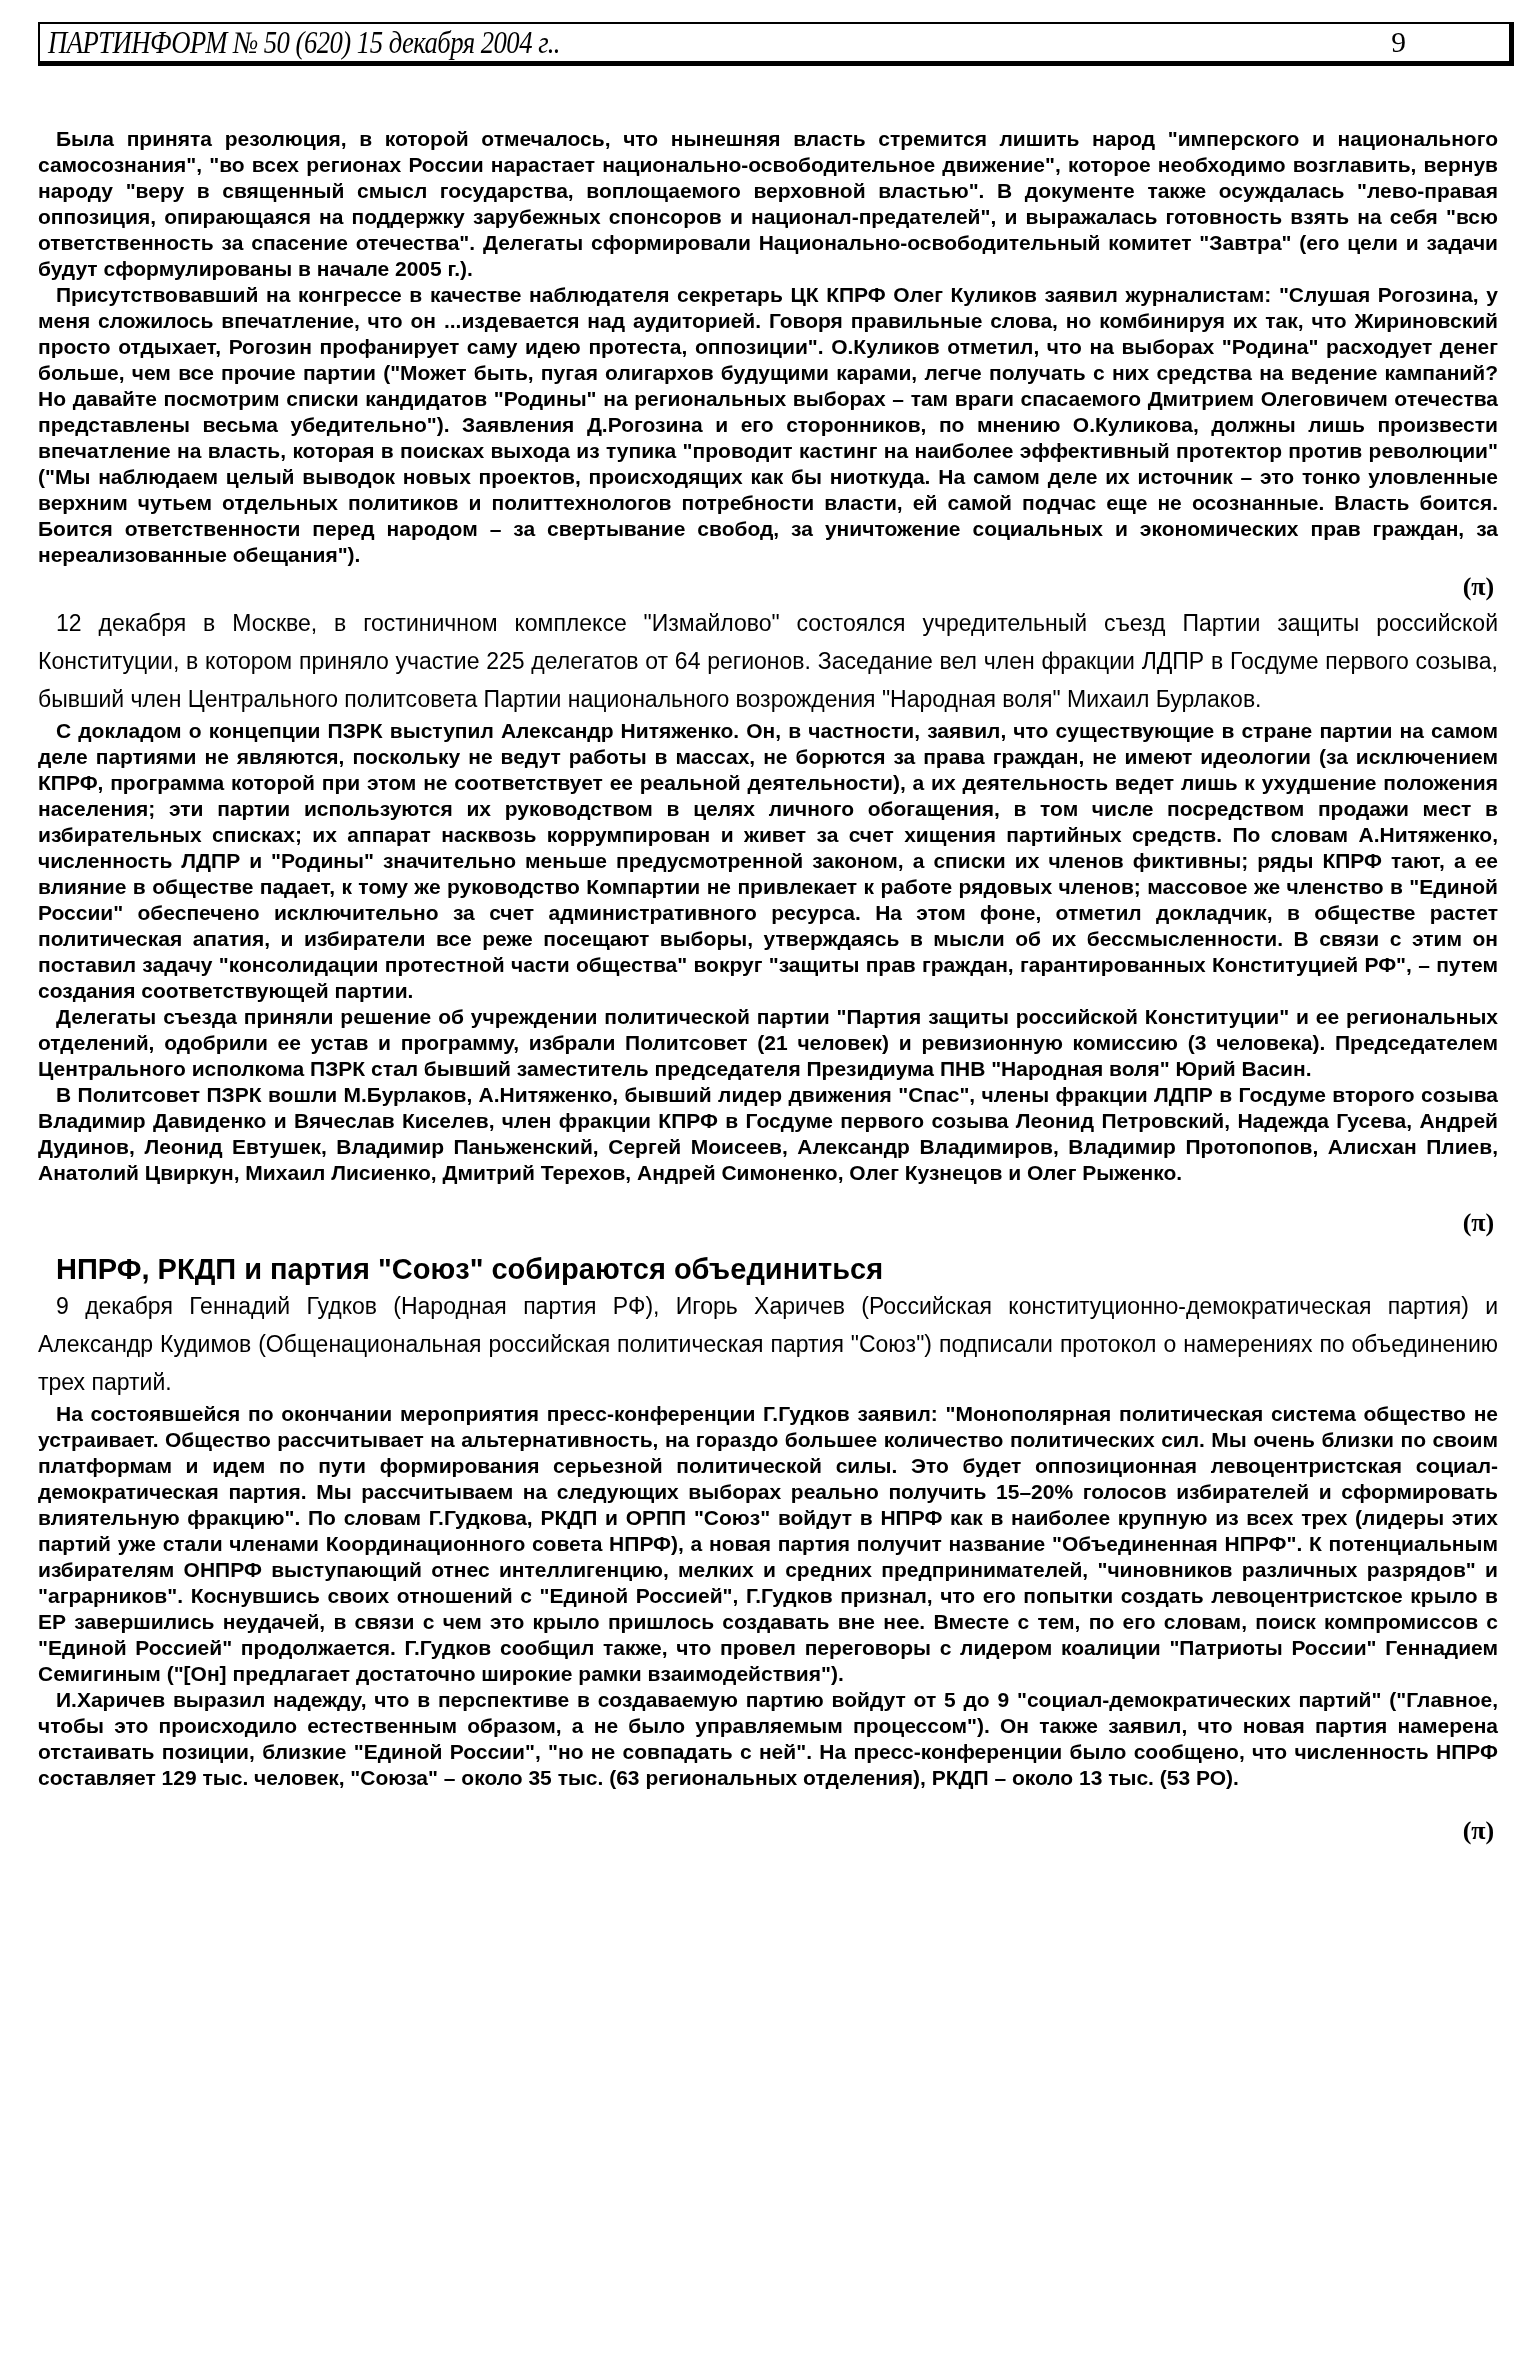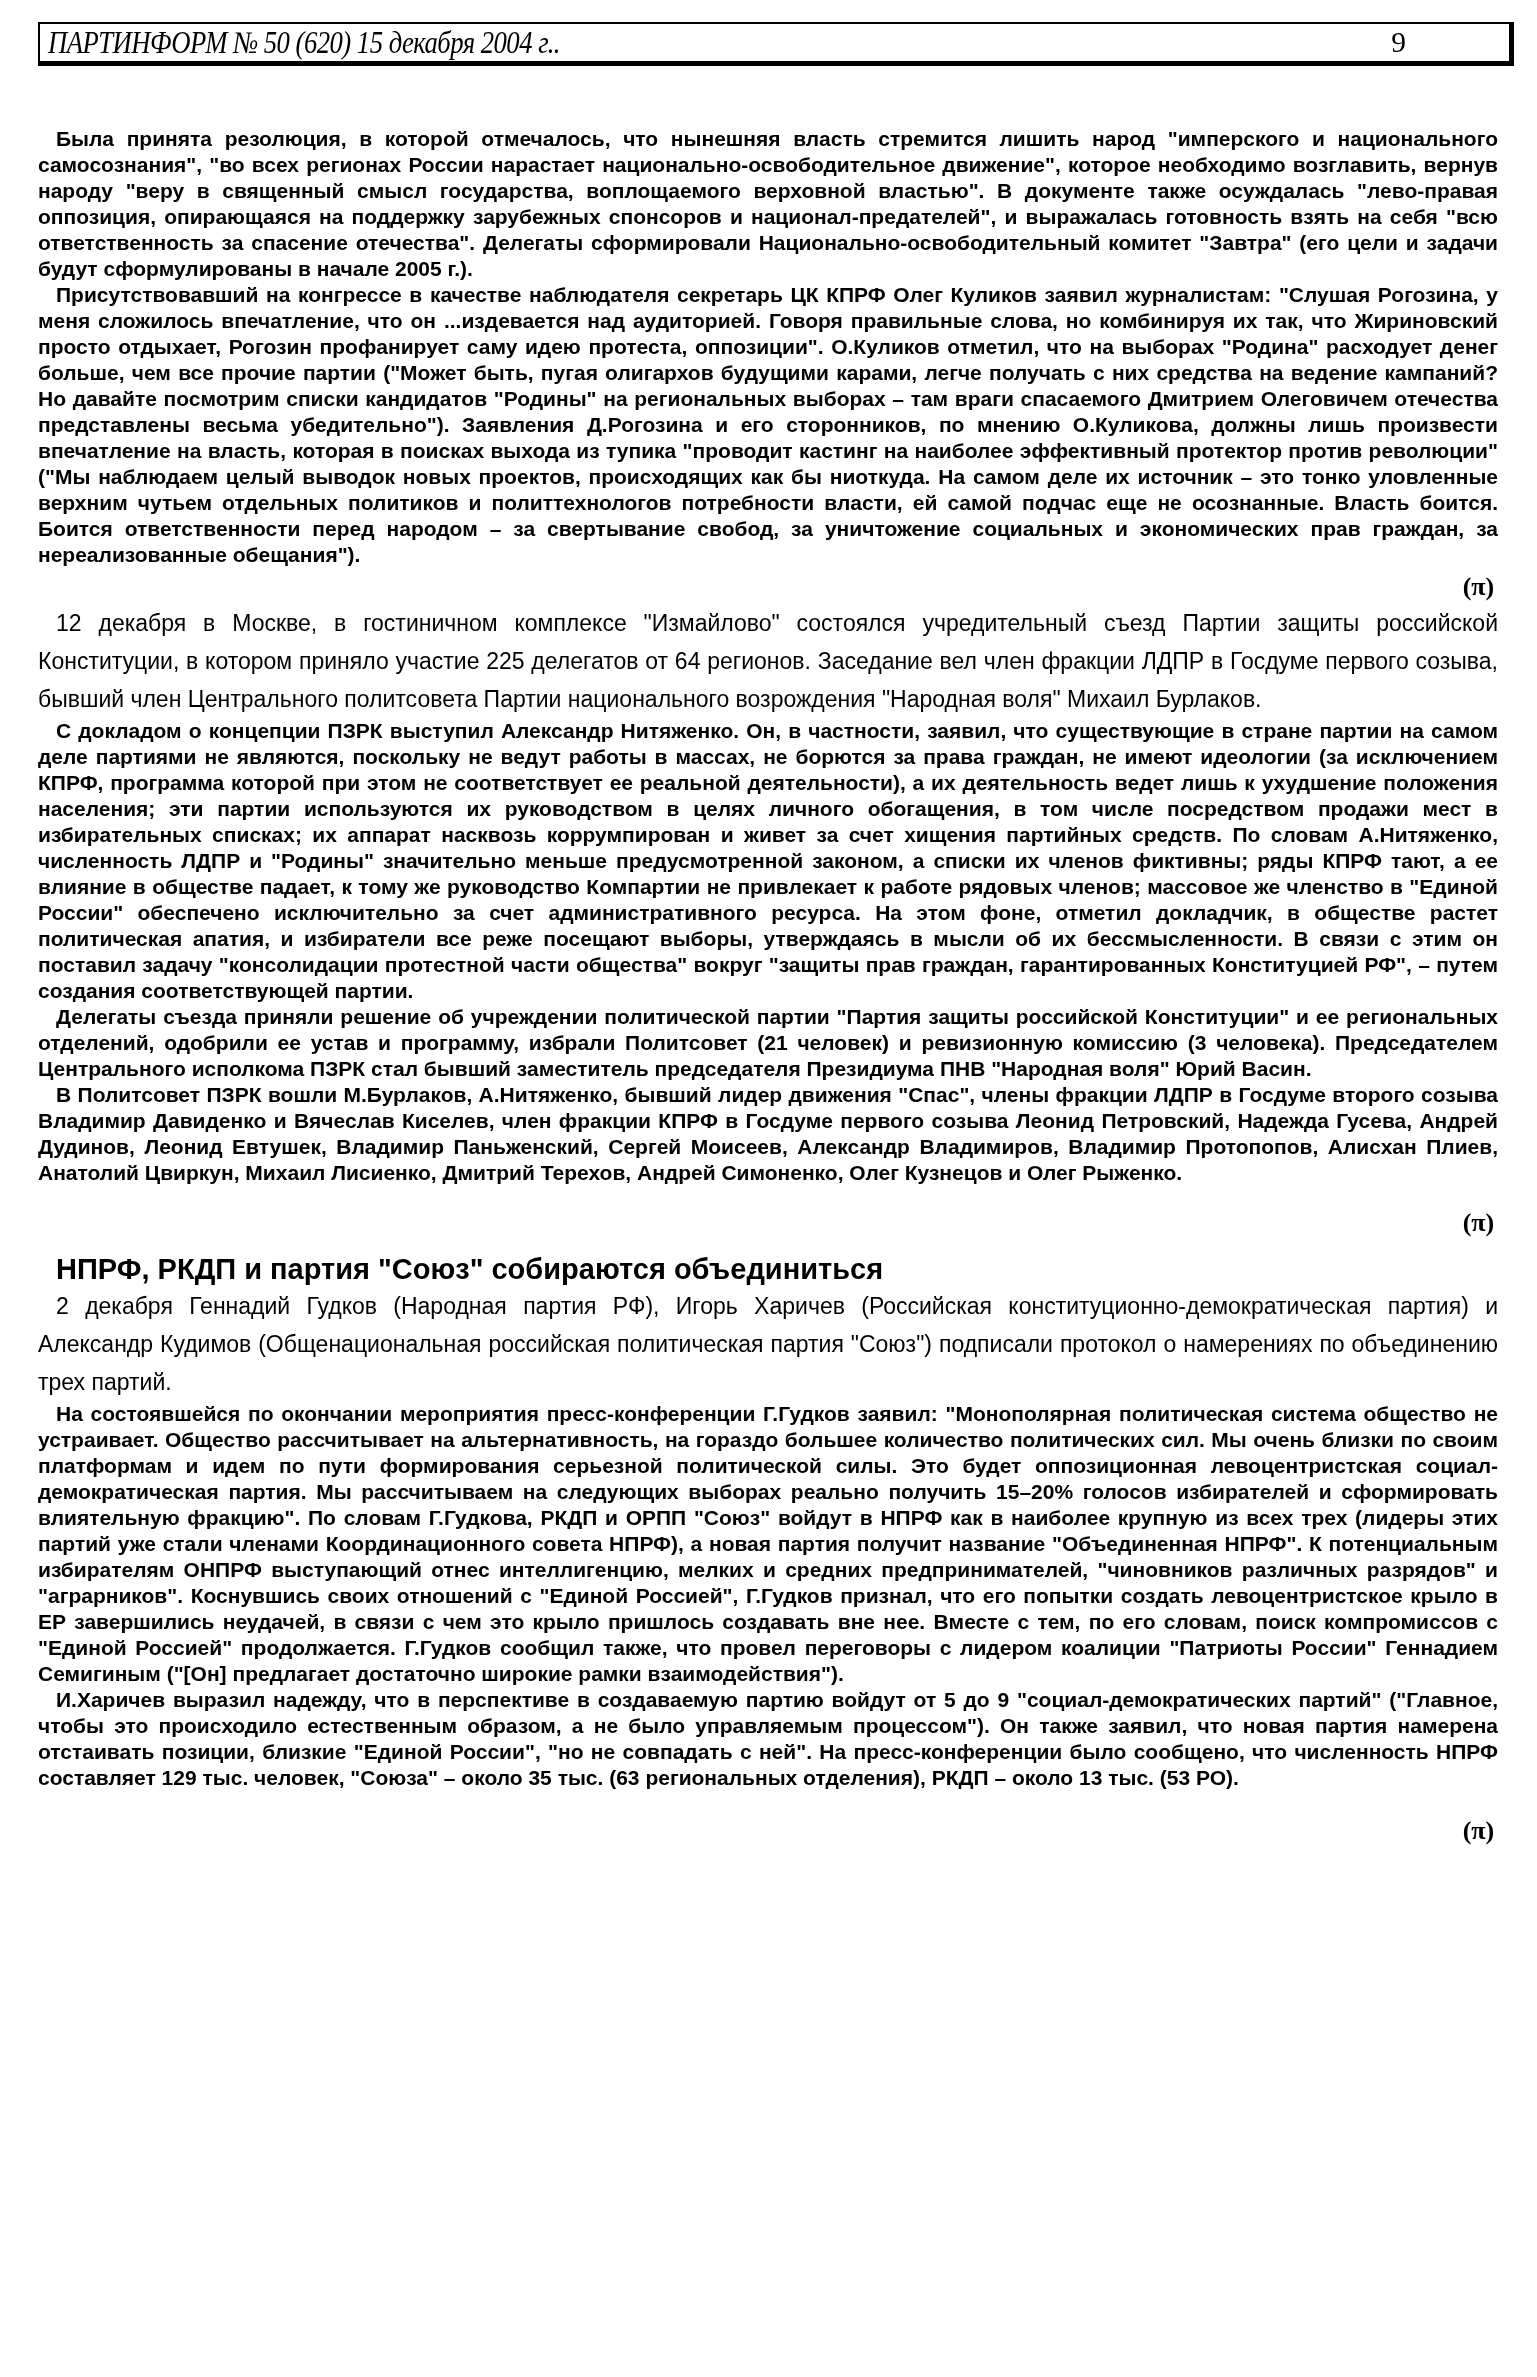--- a/index.html
+++ b/index.html
@@ -89,20 +89,20 @@
   <section>
     <p class="lead">12 декабря в Москве, в гостиничном комплексе "Измайлово" состоялся учредительный съезд Партии защиты российской Конституции, в котором приняло участие 225 делегатов от 64 регионов. Заседание вел член фракции ЛДПР в Госдуме первого созыва, бывший член Центрального политсовета Партии национального возрождения "Народная воля" Михаил Бурлаков.</p>
     <p class="bold">С докладом о концепции ПЗРК выступил Александр Нитяженко. Он, в частности, заявил, что существующие в стране партии на самом деле партиями не являются, поскольку не ведут работы в массах, не борются за права граждан, не имеют идеологии (за исключением КПРФ, программа которой при этом не соответствует ее реальной деятельности), а их деятельность ведет лишь к ухудшение положения населения; эти партии используются их руководством в целях личного обогащения, в том числе посредством продажи мест в избирательных списках; их аппарат насквозь коррумпирован и живет за счет хищения партийных средств. По словам А.Нитяженко, численность ЛДПР и "Родины" значительно меньше предусмотренной законом, а списки их членов фиктивны; ряды КПРФ тают, а ее влияние в обществе падает, к тому же руководство Компартии не привлекает к работе рядовых членов; массовое же членство в "Единой России" обеспечено исключительно за счет административного ресурса. На этом фоне, отметил докладчик, в обществе растет политическая апатия, и избиратели все реже посещают выборы, утверждаясь в мысли об их бессмысленности. В связи с этим он поставил задачу "консолидации протестной части общества" вокруг "защиты прав граждан, гарантированных Конституцией РФ", – путем создания соответствующей партии.</p>
     <p class="bold">Делегаты съезда приняли решение об учреждении политической партии "Партия защиты российской Конституции" и ее региональных отделений, одобрили ее устав и программу, избрали Политсовет (21 человек) и ревизионную комиссию (3 человека). Председателем Центрального исполкома ПЗРК стал бывший заместитель председателя Президиума ПНВ "Народная воля" Юрий Васин.</p>
     <p class="bold">В Политсовет ПЗРК вошли М.Бурлаков, А.Нитяженко, бывший лидер движения "Спас", члены фракции ЛДПР в Госдуме второго созыва Владимир Давиденко и Вячеслав Киселев, член фракции КПРФ в Госдуме первого созыва Леонид Петровский, Надежда Гусева, Андрей Дудинов, Леонид Евтушек, Владимир Паньженский, Сергей Моисеев, Александр Владимиров, Владимир Протопопов, Алисхан Плиев, Анатолий Цвиркун, Михаил Лисиенко, Дмитрий Терехов, Андрей Симоненко, Олег Кузнецов и Олег Рыженко.</p>
     <div class="source s2">(π)</div>
   </section>
 
   <section>
     <h2>НПРФ, РКДП и партия "Союз" собираются объединиться</h2>
-    <p class="lead">2 декабря Геннадий Гудков (Народная партия РФ), Игорь Харичев (Российская конституционно-демократическая партия) и Александр Кудимов (Общенациональная российская политическая партия "Союз") подписали протокол о намерениях по объединению трех партий.</p>
+    <p class="lead">9 декабря Геннадий Гудков (Народная партия РФ), Игорь Харичев (Российская конституционно-демократическая партия) и Александр Кудимов (Общенациональная российская политическая партия "Союз") подписали протокол о намерениях по объединению трех партий.</p>
     <p class="bold">На состоявшейся по окончании мероприятия пресс-конференции Г.Гудков заявил: "Монополярная политическая система общество не устраивает. Общество рассчитывает на альтернативность, на гораздо большее количество политических сил. Мы очень близки по своим платформам и идем по пути формирования серьезной политической силы. Это будет оппозиционная левоцентристская социал-демократическая партия. Мы рассчитываем на следующих выборах реально получить 15–20% голосов избирателей и сформировать влиятельную фракцию". По словам Г.Гудкова, РКДП и ОРПП "Союз" войдут в НПРФ как в наиболее крупную из всех трех (лидеры этих партий уже стали членами Координационного совета НПРФ), а новая партия получит название "Объединенная НПРФ". К потенциальным избирателям ОНПРФ выступающий отнес интеллигенцию, мелких и средних предпринимателей, "чиновников различных разрядов" и "аграрников". Коснувшись своих отношений с "Единой Россией", Г.Гудков признал, что его попытки создать левоцентристское крыло в ЕР завершились неудачей, в связи с чем это крыло пришлось создавать вне нее. Вместе с тем, по его словам, поиск компромиссов с "Единой Россией" продолжается. Г.Гудков сообщил также, что провел переговоры с лидером коалиции "Патриоты России" Геннадием Семигиным ("[Он] предлагает достаточно широкие рамки взаимодействия").</p>
     <p class="bold">И.Харичев выразил надежду, что в перспективе в создаваемую партию войдут от 5 до 9 "социал-демократических партий" ("Главное, чтобы это происходило естественным образом, а не было управляемым процессом"). Он также заявил, что новая партия намерена отстаивать позиции, близкие "Единой России", "но не совпадать с ней". На пресс-конференции было сообщено, что численность НПРФ составляет 129 тыс. человек, "Союза" – около 35 тыс. (63 региональных отделения), РКДП – около 13 тыс. (53 РО).</p>
     <div class="source s3">(π)</div>
   </section>
 
 </div>
 
 
 </body></html>

